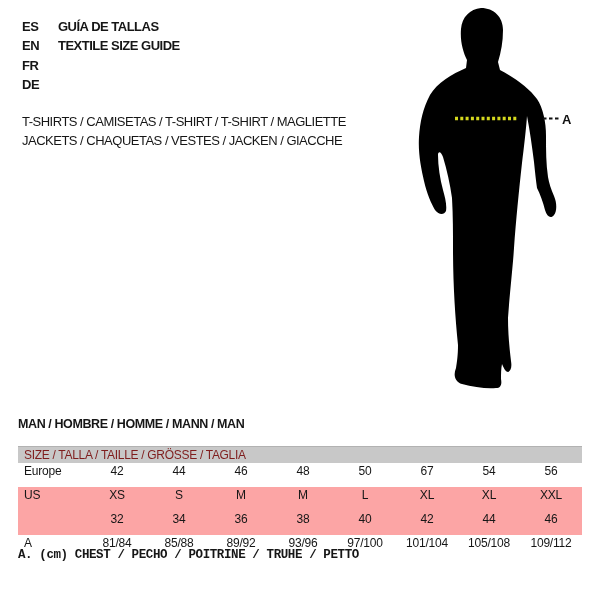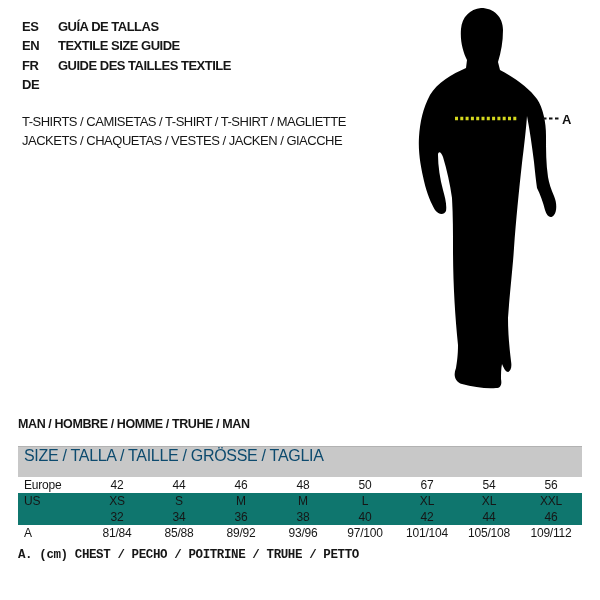--- a/index.html
+++ b/index.html
@@ -35,35 +35,35 @@
   
   .section-title {
     left: 18px; top: 417px;
     font-size: 12.5px; font-weight: 700; letter-spacing: -0.4px;
     white-space: nowrap;
   }
 
   
   .size-table { left: 18px; top: 446px; width: 564px; }
   .thead {
-    height: 31px; line-height: 17px;
+    height: 17px; line-height: 17px;
     background: #c8c8c8;
     border-top: 1px solid #b2b2b2;
     box-sizing: border-box;
     padding-left: 6px;
-    font-size: 16px; font-weight: 400; color: #0c4a6e;
+    font-size: 12px; font-weight: 400; color: #7f1d1d;
     letter-spacing: -0.3px; white-space: nowrap;
   }
   .trow {
     display: grid;
     grid-template-columns: 68px repeat(8, 1fr);
-    height: 16px; line-height: 16px;
+    height: 24px; line-height: 16px;
     font-size: 12px; letter-spacing: -0.2px;
   }
-  .trow.band { background: #0f766e; }
+  .trow.band { background: #fca5a5; }
   .trow .rlabel { text-align: left; padding-left: 6px; }
   .trow .cell { text-align: center; }
 
   
   .footnote {
     left: 18px; top: 548px;
     font-size: 12.5px; font-weight: 700; letter-spacing: -0.4px;
     white-space: nowrap;
     font-family: Liberation Mono, monospace;
   }
@@ -75,21 +75,20 @@
   <div class="lang-row">
     <span>ES</span>
     <span>GUÍA DE TALLAS</span>
   </div>
   <div class="lang-row">
     <span>EN</span>
     <span>TEXTILE SIZE GUIDE</span>
   </div>
   <div class="lang-row">
     <span>FR</span>
-    <span>GUIDE DES TAILLES TEXTILE</span>
   </div>
   <div class="lang-row">
     <span>DE</span>
   </div>
 </div>
 
 <div class="abs category">
   <div>T-SHIRTS / CAMISETAS / T-SHIRT / T-SHIRT / MAGLIETTE</div>
   <div>JACKETS / CHAQUETAS / VESTES / JACKEN / GIACCHE</div>
 </div>
@@ -133,21 +132,21 @@
          C 114 83 100 73 85 65
          L 83 57
          C 86 47 88 37 88 25
          C 88 12 79 3 66 3 Z" fill="#000000"></path>
     <line x1="40" y1="113.5" x2="103" y2="113.5" stroke-width="3.5" stroke-dasharray="3 2.3" stroke="#d4d81e"></line>
     <line x1="128" y1="113.5" x2="144" y2="113.5" stroke-width="2" stroke-dasharray="3.5 2.5" stroke="#111111"></line>
     <text x="147" y="119" font-size="13" font-weight="600" fill="#111111">A</text>
   </svg>
 </div>
 
-<div class="abs section-title">MAN / HOMBRE / HOMME / TRUHE / MAN</div>
+<div class="abs section-title">MAN / HOMBRE / HOMME / MANN / MAN</div>
 
 <div class="abs size-table">
   <div class="thead">SIZE / TALLA / TAILLE / GRÖSSE / TAGLIA</div>
 
   <div class="trow">
     <span class="rlabel">Europe</span>
     <span class="cell">42</span>
     <span class="cell">44</span>
     <span class="cell">46</span>
     <span class="cell">48</span>

